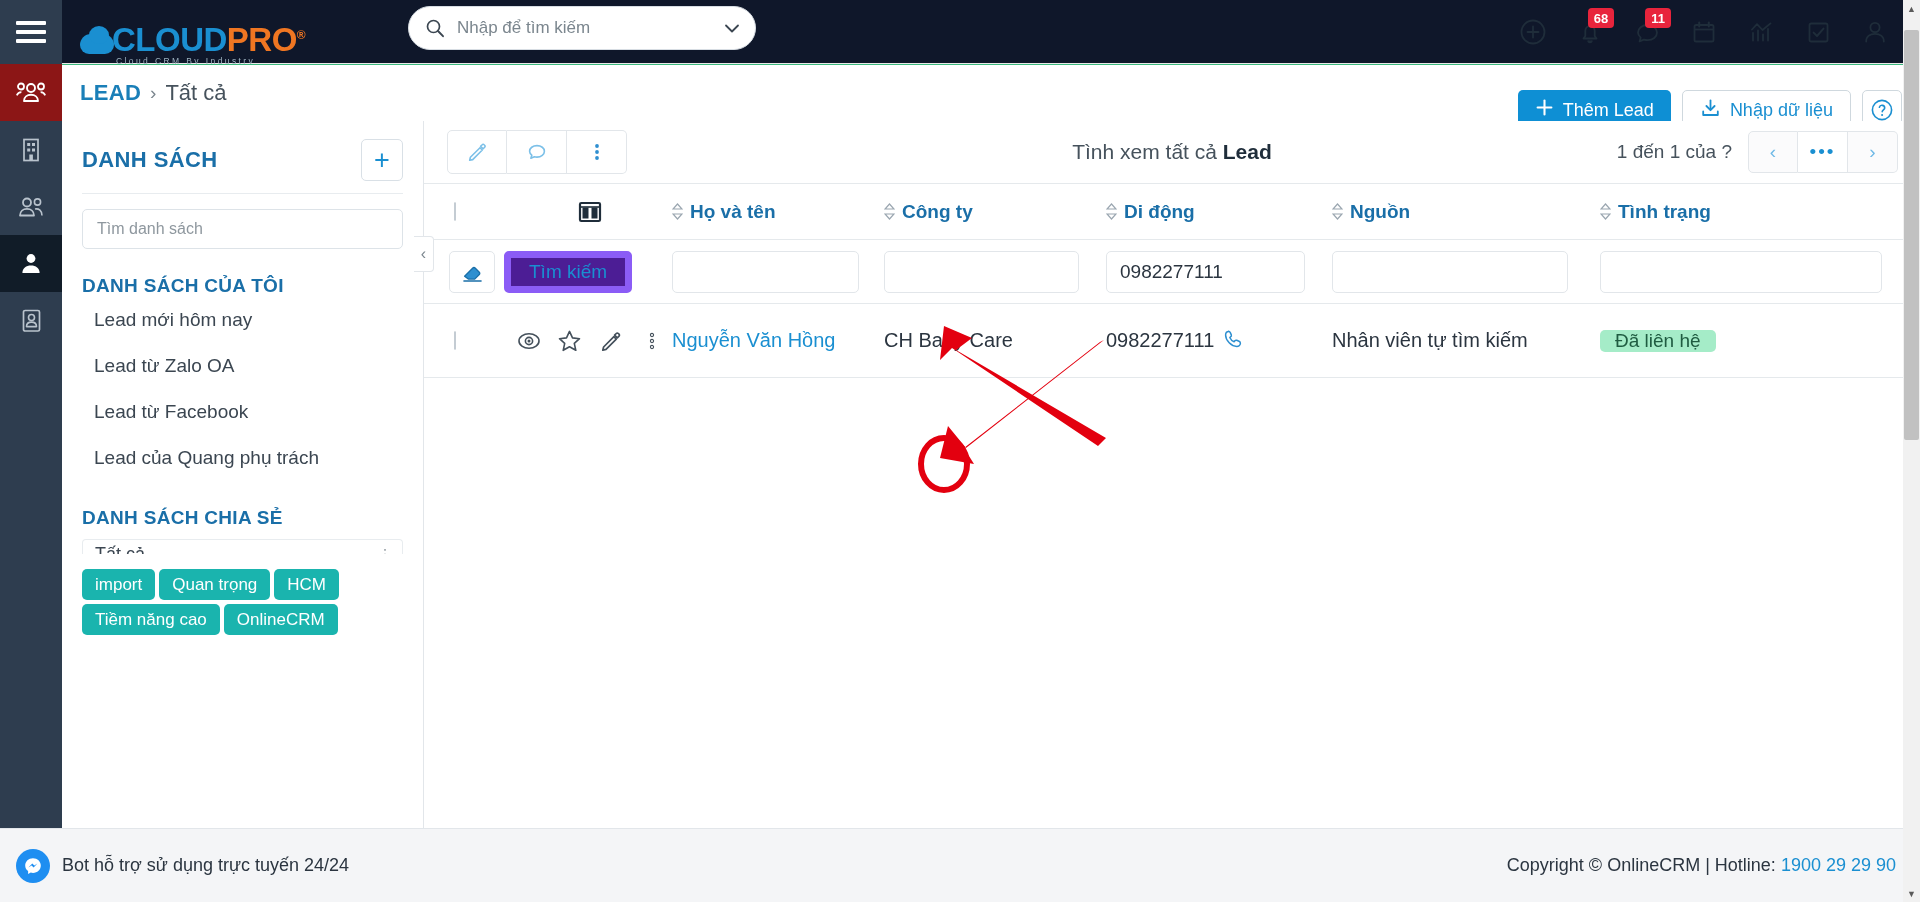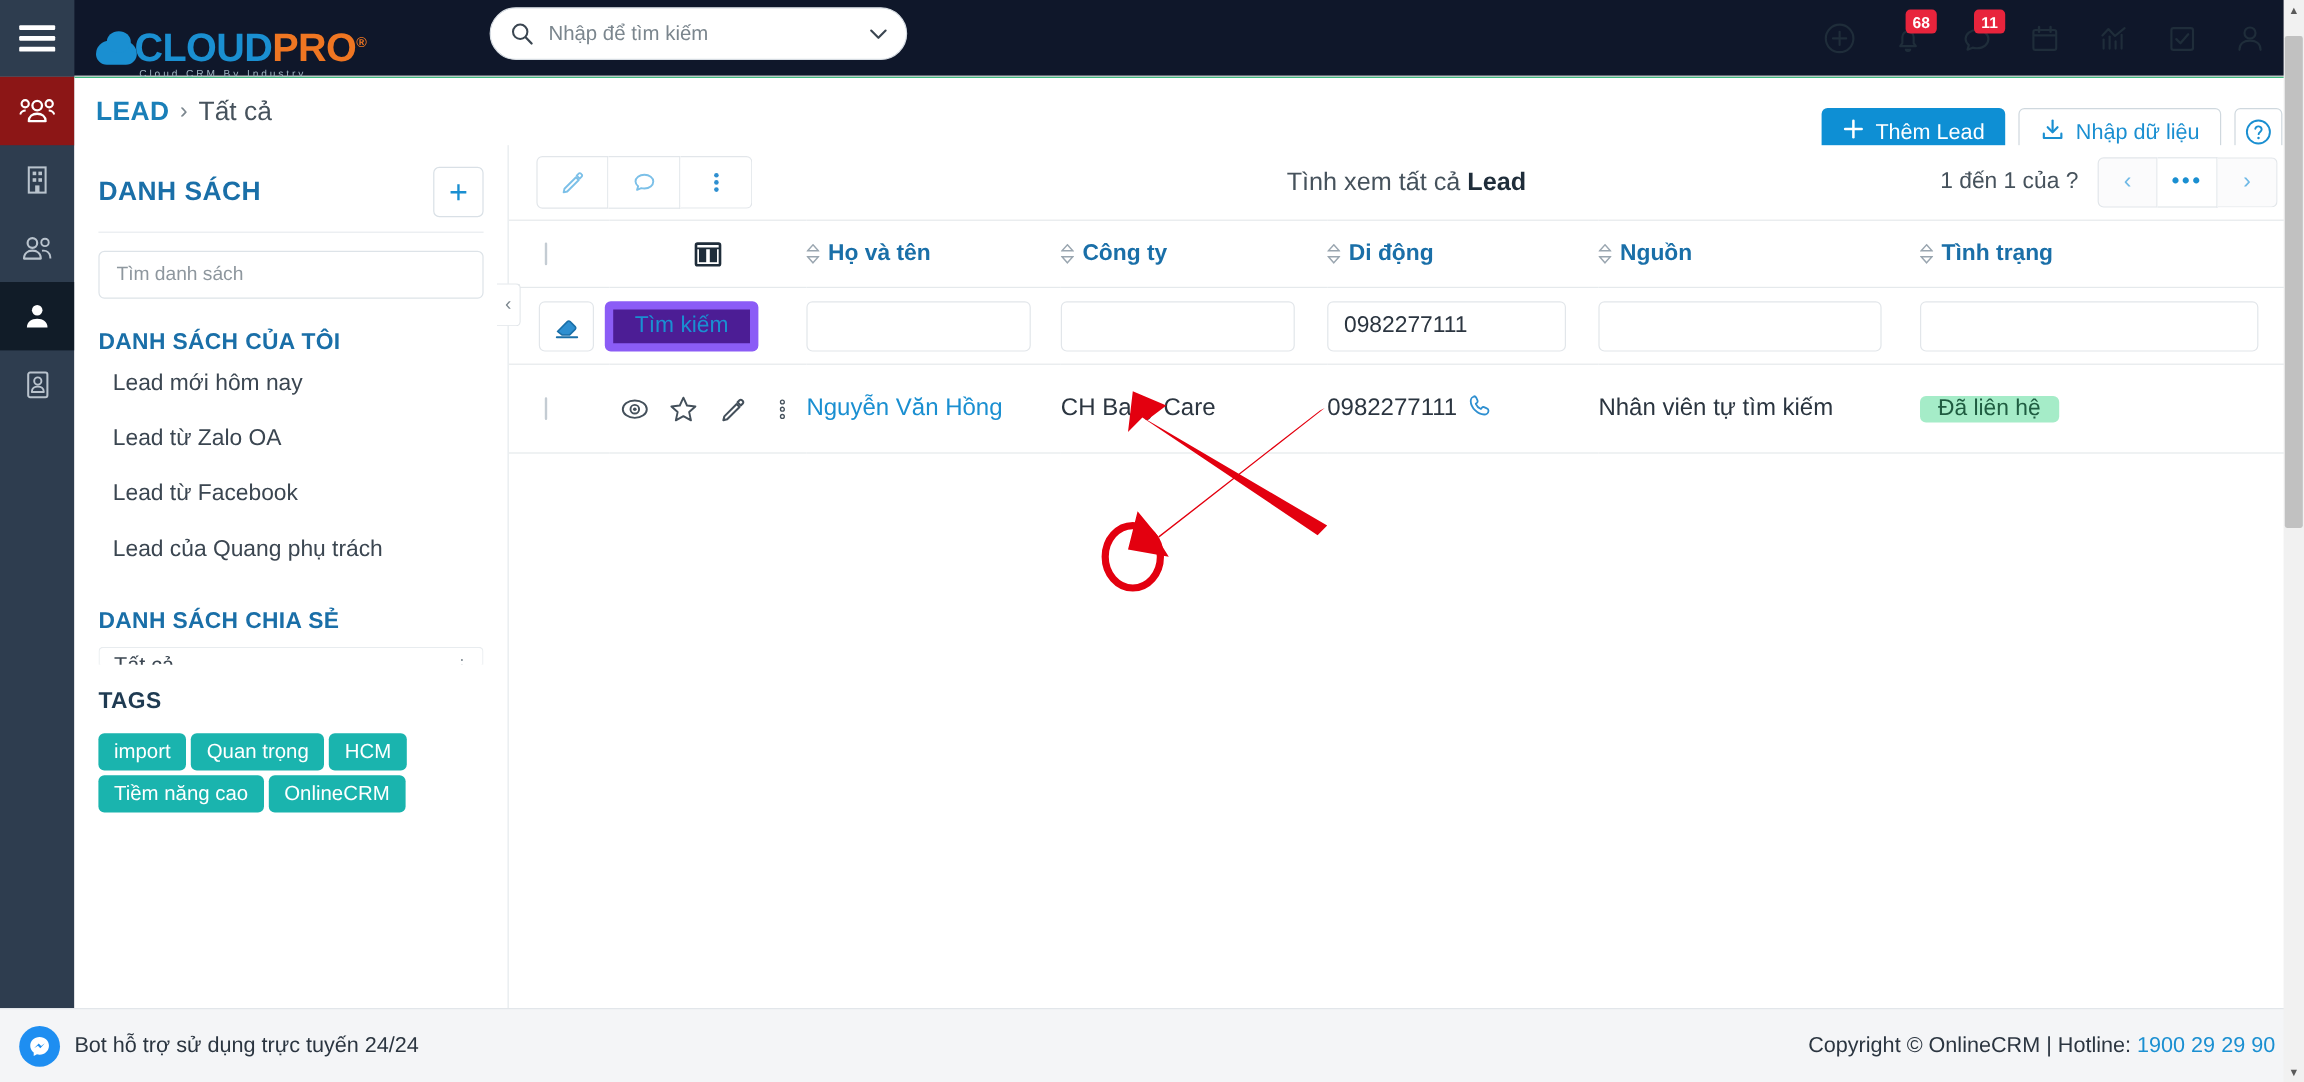--- a/index.html
+++ b/index.html
@@ -168,21 +168,21 @@
   .cell-phone { font-size: 20px; color: #2b3540; display: flex; align-items: center; gap: 9px; }
   .status-badge { display: inline-block; background: #a5ecc8; color: #1f5c41; font-size: 19px; border-radius: 5px; padding: 0 15px; }
 
   
   .hscroll { position: absolute; left: 424px; bottom: 15px; width: 1496px; height: 11px; }
   .hscroll .track { position: absolute; left: 12px; right: 12px; top: 0; height: 11px; background: #f1f2f4; border-radius: 6px; }
   .hscroll .thumb { position: absolute; left: 12px; top: 0; width: 805px; height: 11px; background: #b7bdc4; border-radius: 6px; cursor: pointer; }
 
   
   .footer {
-    position: absolute; left: 0; bottom: 0; width: 1920px; height: 62px;
+    position: absolute; left: 0; bottom: 0; width: 1920px; height: 74px;
     background: #f4f5f7; border-top: 1px solid #e2e6ea; display: flex; align-items: center;
   }
   .f-left { display: flex; align-items: center; gap: 12px; margin-left: 16px; }
   .messenger { width: 34px; height: 34px; border-radius: 50%; background: #1e8ef1; display: flex; align-items: center; justify-content: center; }
   .f-left span { font-size: 18px; color: #2b3540; }
   .f-right { position: absolute; right: 24px; font-size: 18px; color: #2b3540; }
   .f-right a { color: #1a8fd1; text-decoration: none; }
 
   
   .vscroll { position: absolute; right: 0; top: 0; width: 17px; height: 902px; background: #f1f1f1; }
@@ -378,21 +378,20 @@
     <div class="lp-item">Lead từ Zalo OA</div>
     <div class="lp-item">Lead từ Facebook</div>
     <div class="lp-item">Lead của Quang phụ trách</div>
 
     <div class="lp-sect">DANH SÁCH CHIA SẺ</div>
     <div class="lp-clip">
       <span>Tất cả</span>
       <em>⋮</em>
     </div>
 
-    <div class="tags-title">TAGS</div>
     <div class="tags-wrap">
       <span class="tag">import</span>
       <span class="tag">Quan trọng</span>
       <span class="tag">HCM</span>
       <span class="tag">Tiềm năng cao</span>
       <span class="tag">OnlineCRM</span>
     </div>
   </div>
 
   <div class="collapse-handle">‹</div>

